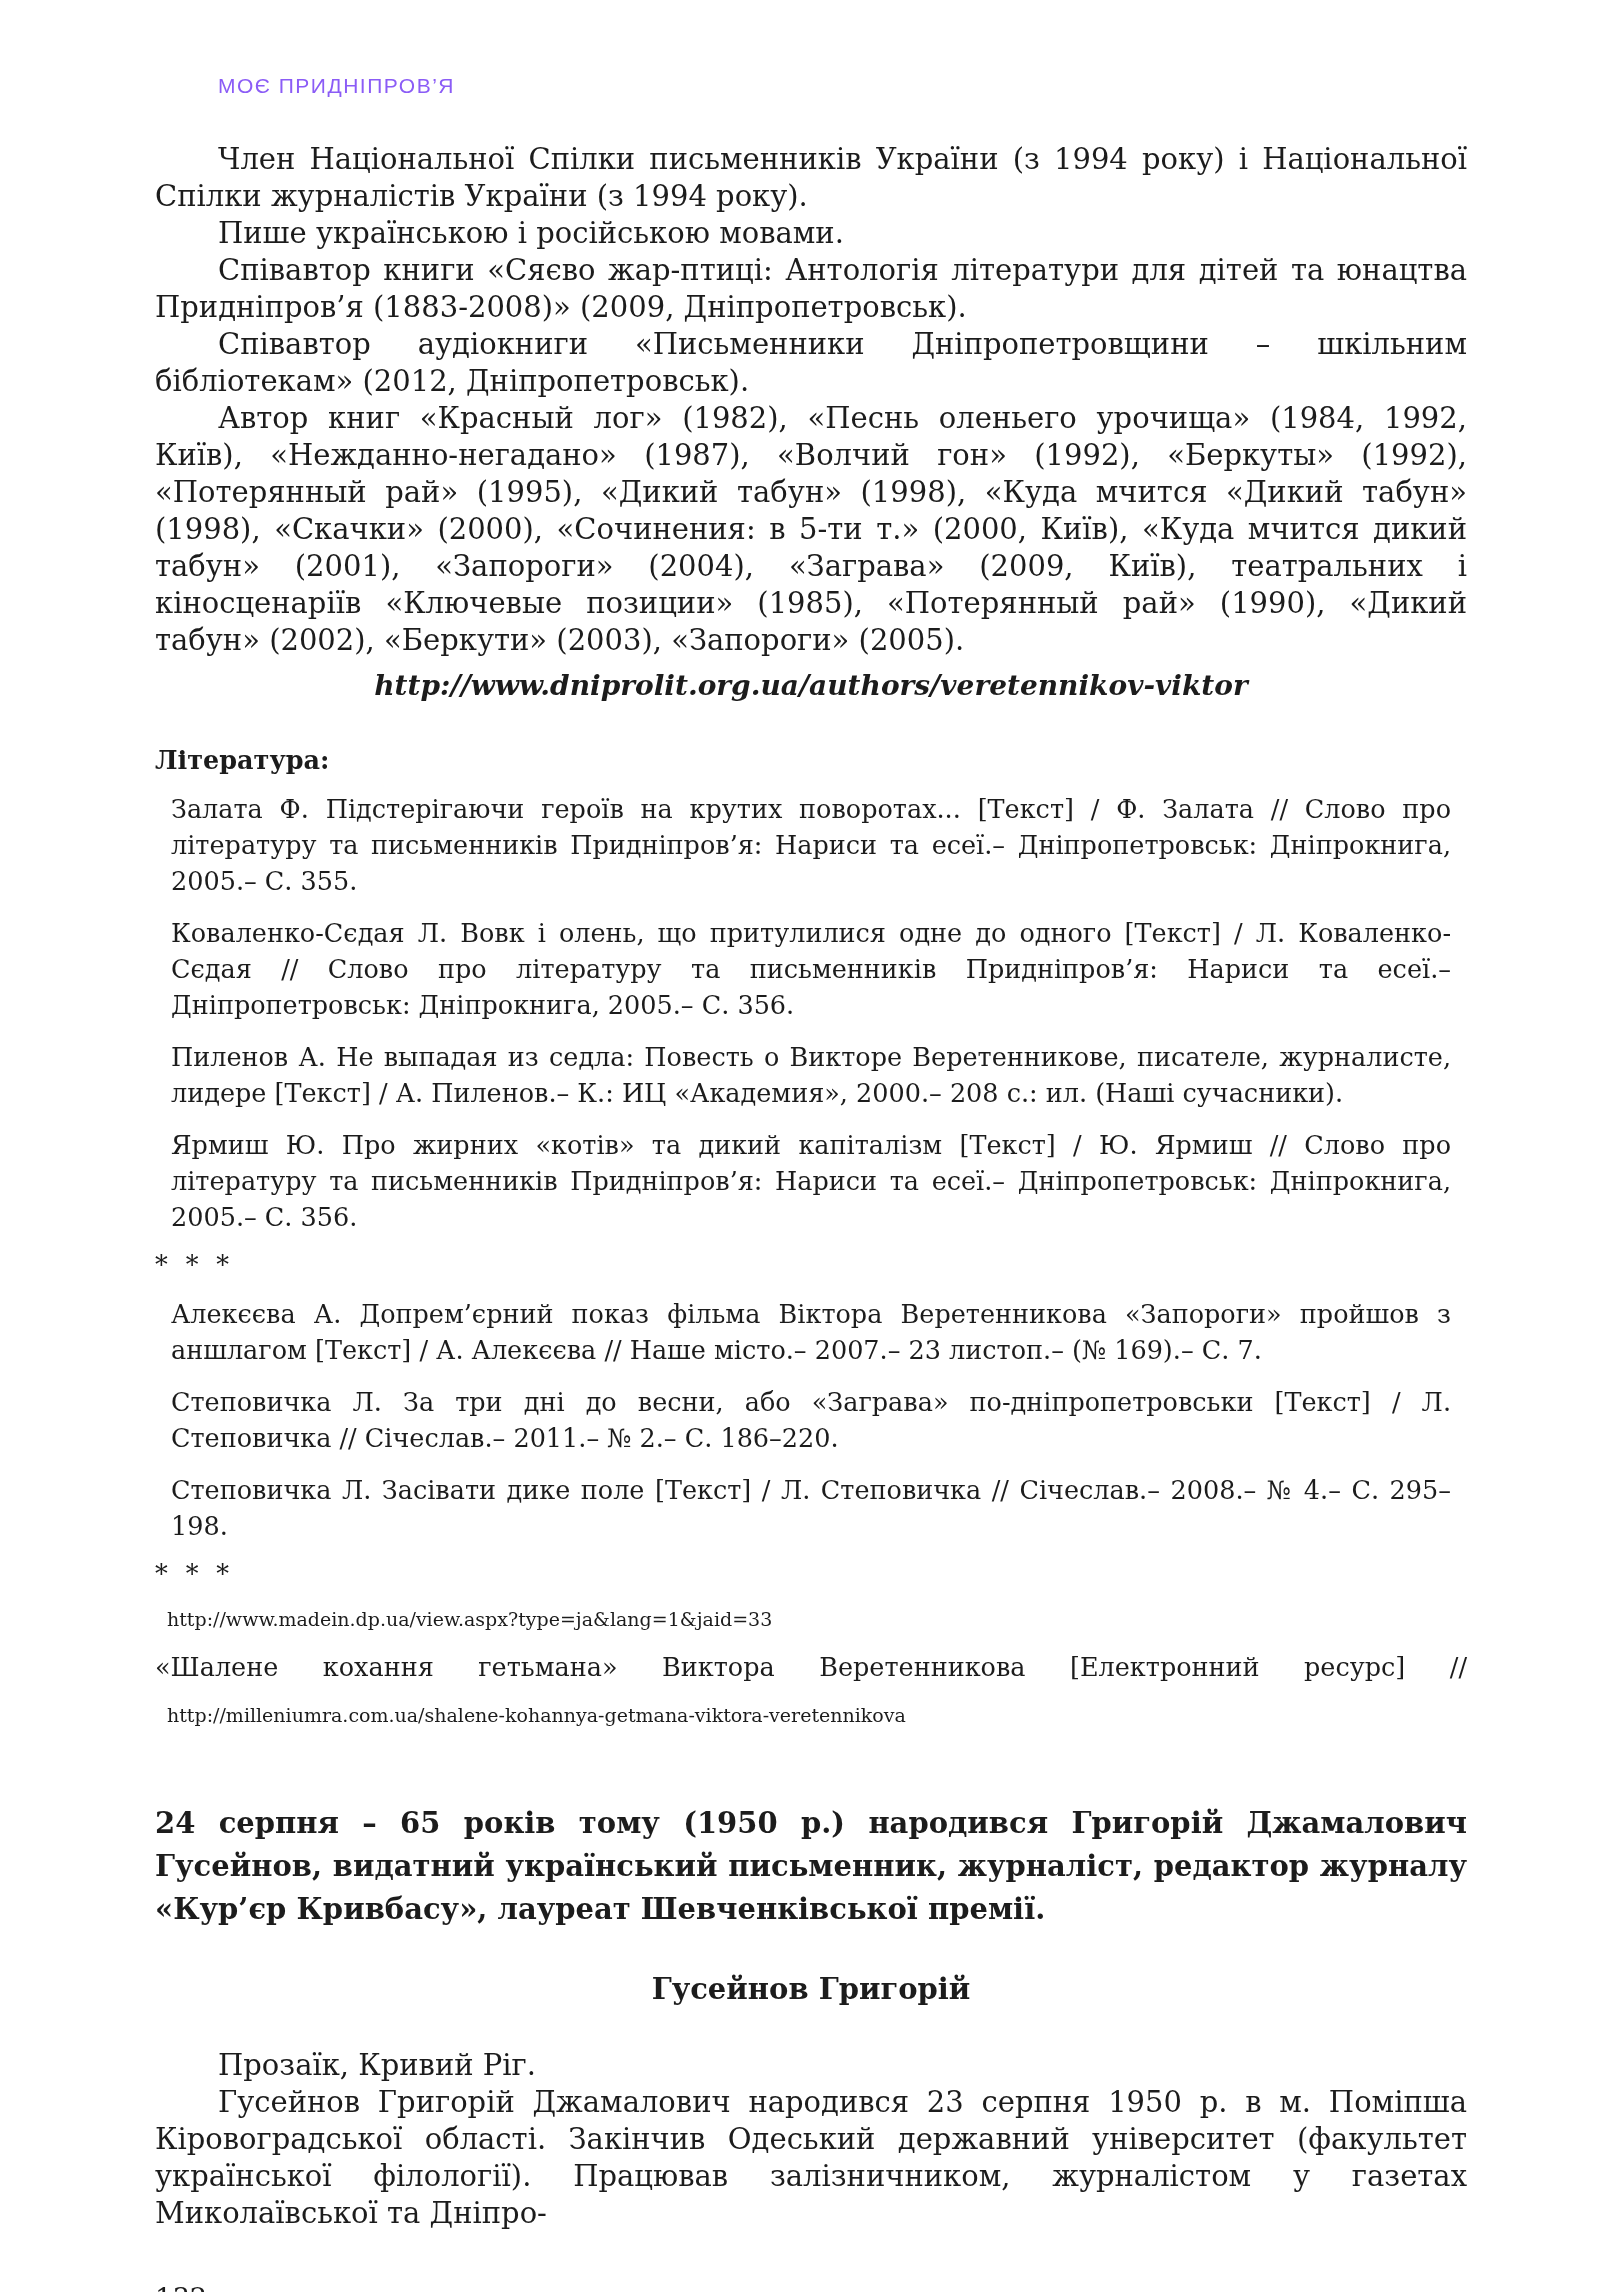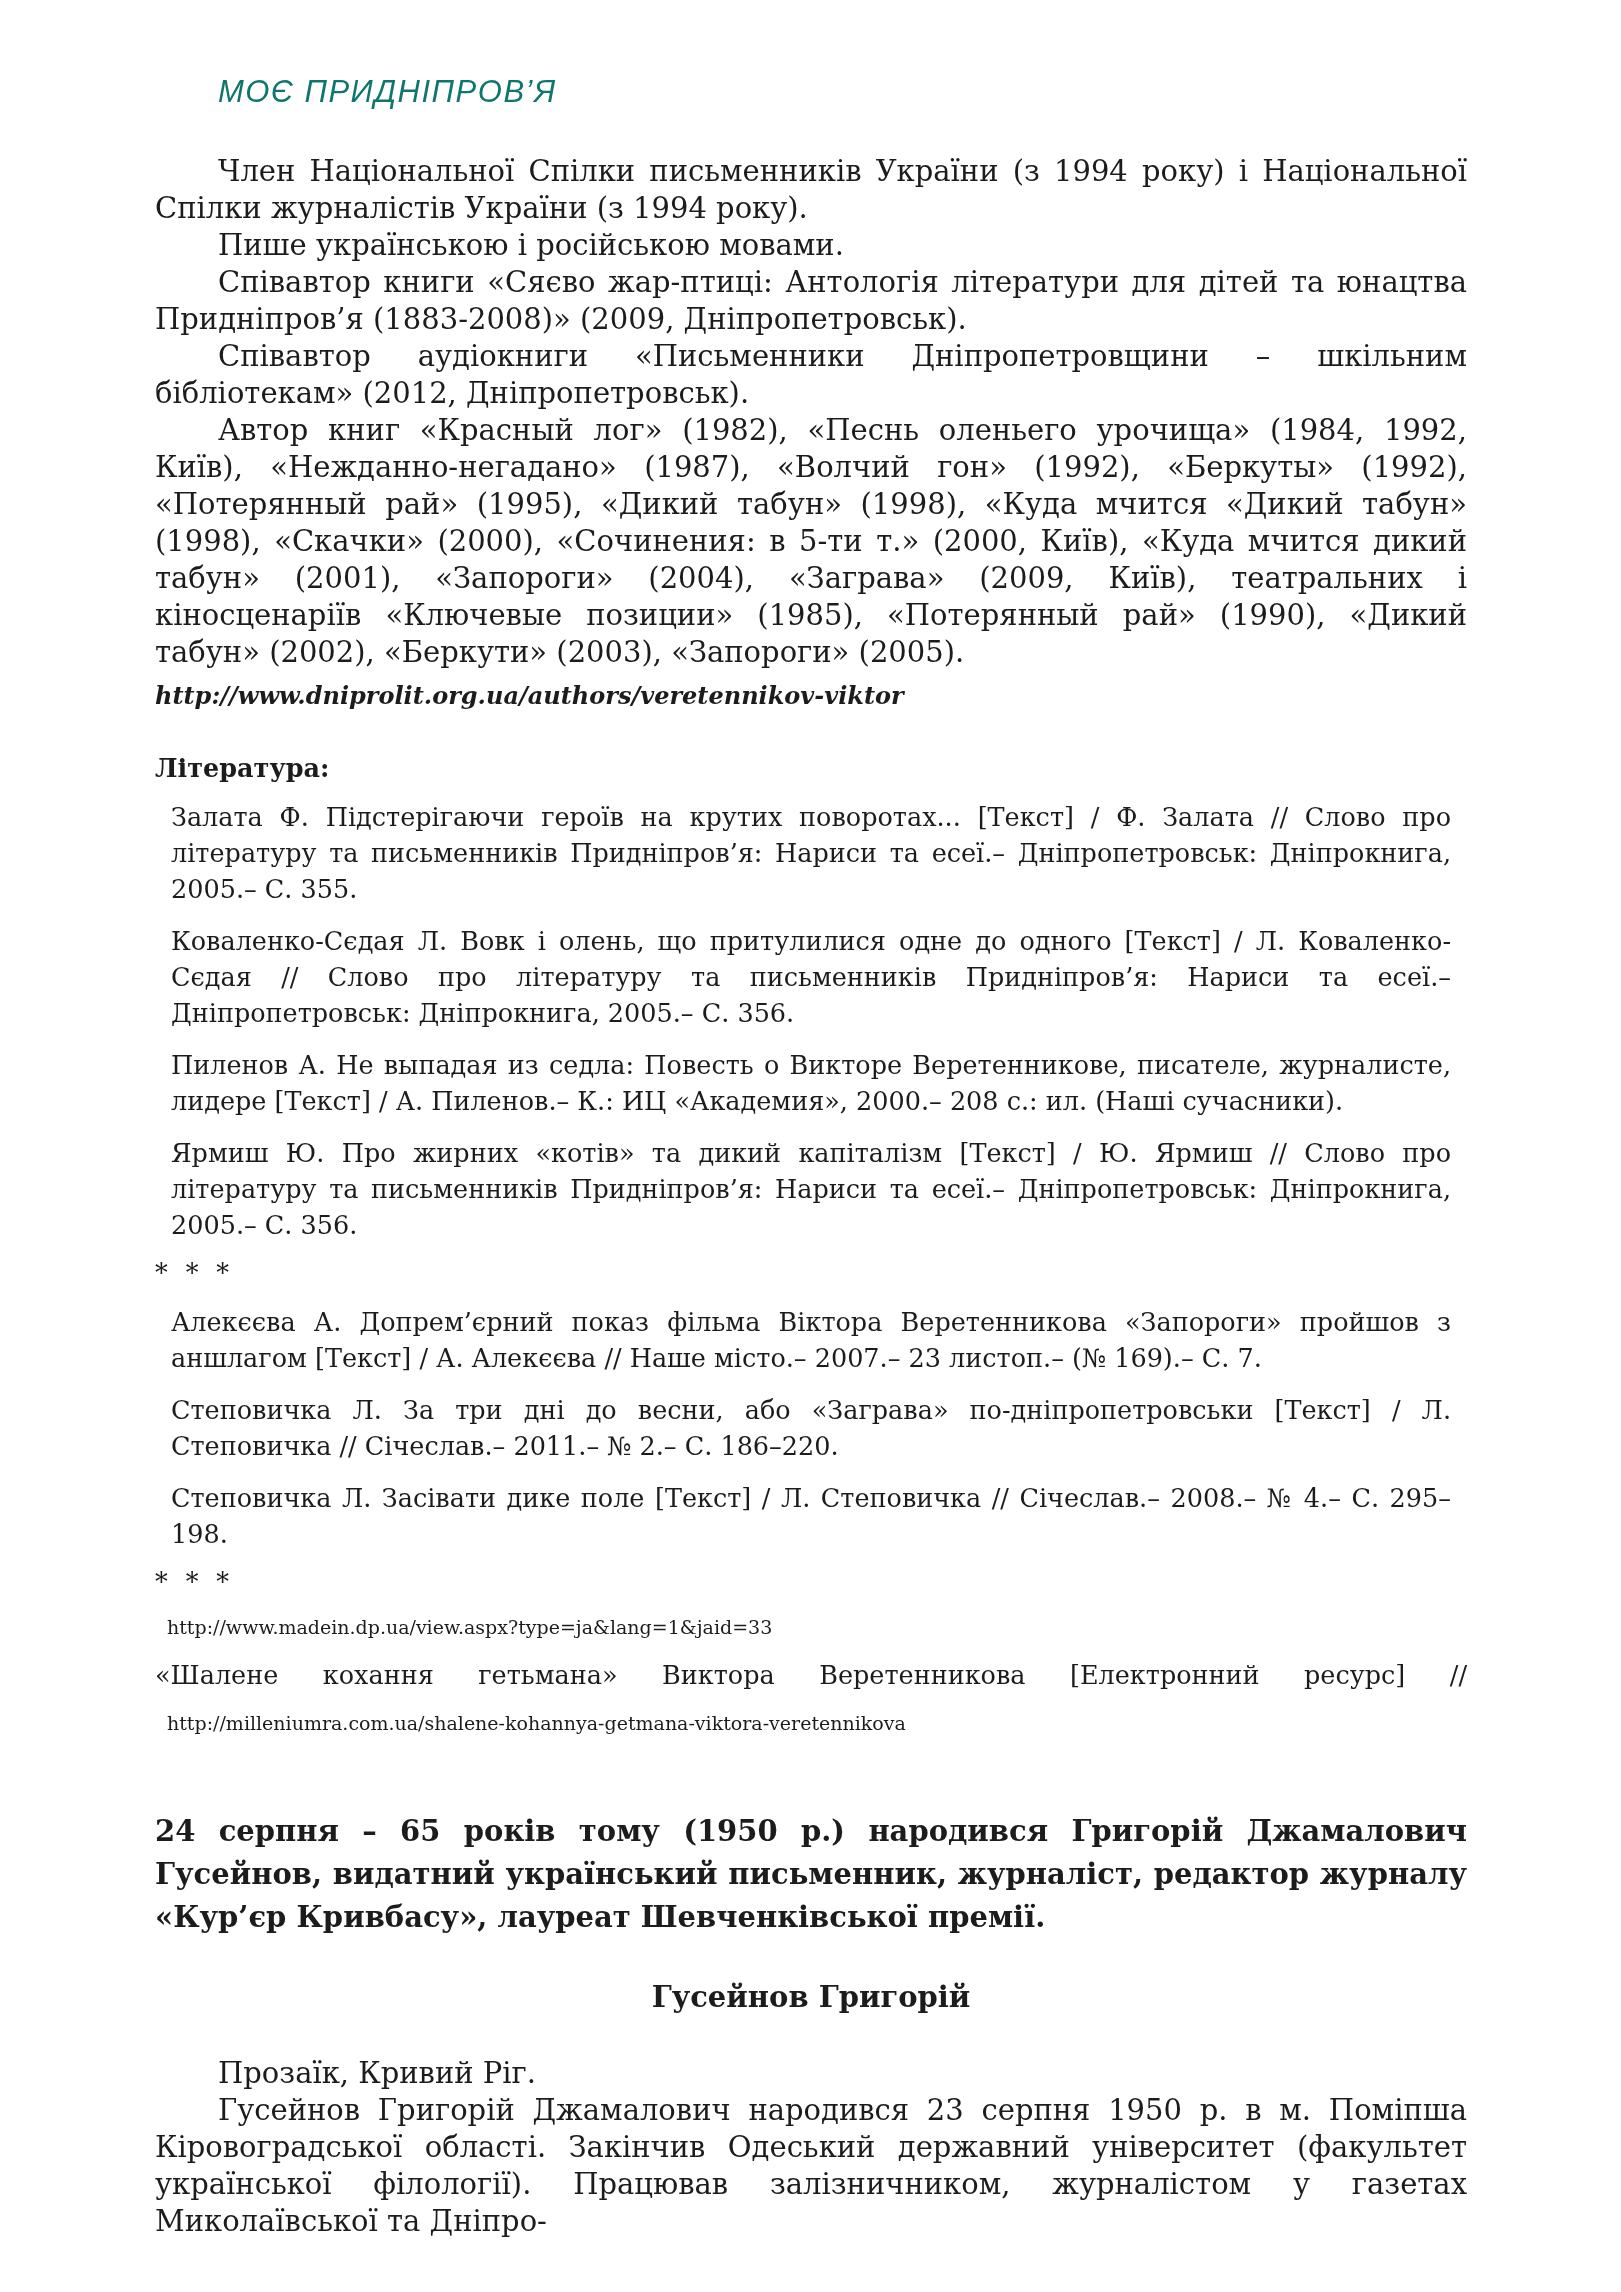--- a/index.html
+++ b/index.html
@@ -9,38 +9,37 @@
     width:1621px;height:2293px;
     box-sizing:border-box;
     background:#ffffff;
     padding:74px 154px 0 155px;
     font-family:"DejaVu Serif", serif;
     color:#1c1c1c;
     overflow:hidden;
   }
   .running-header{
     font-family:"Liberation Sans", sans-serif;
-    font-style:italic;
-    font-size:31px;
+    font-size:21px;
     letter-spacing:1.5px;
     margin:0 0 43px 63px;
-    color:#0f766e;
+    color:#8b5cf6;
   }
   .body-p{
     font-size:29px;
     line-height:37px;
     text-align:justify;
     text-indent:63px;
     margin:0;
   }
   .author-url{
-    font-size:24px;
+    font-size:28px;
     font-weight:bold;
     font-style:italic;
-    text-align:left;
+    text-align:center;
     margin:9.8px 0 0 0;
   }
   .literature{margin-top:43px;}
   .lit-heading{
     font-size:25.5px;
     font-weight:bold;
     margin:0 0 3.9px 0;
   }
   .lit-entry{
     font-size:25.5px;

